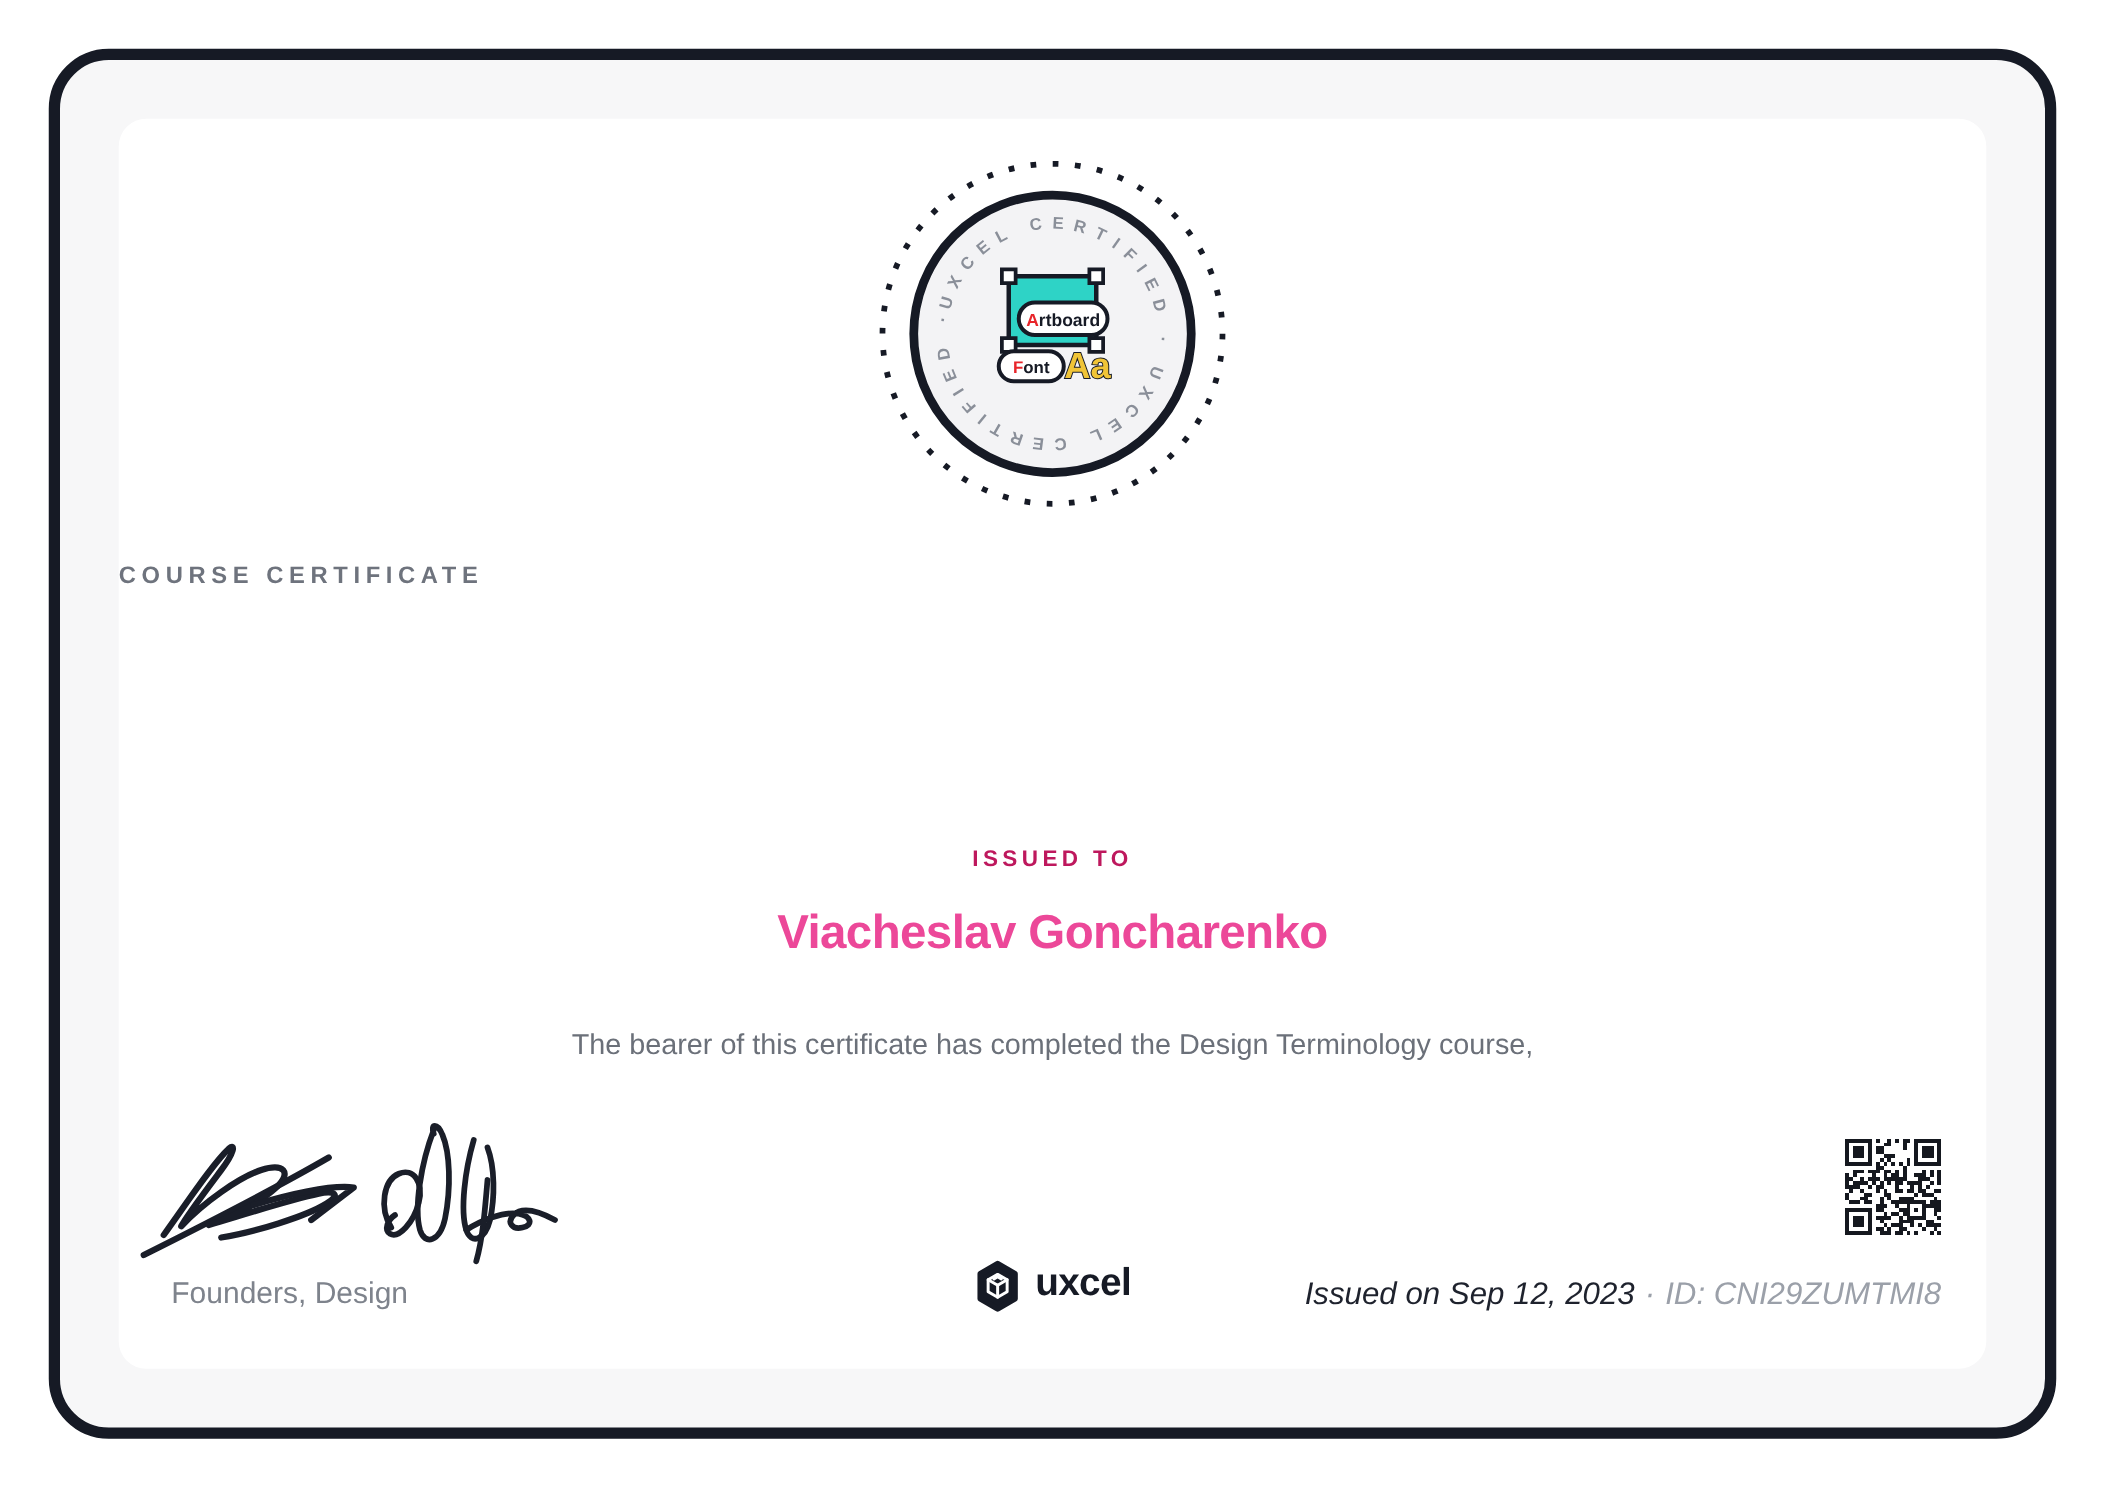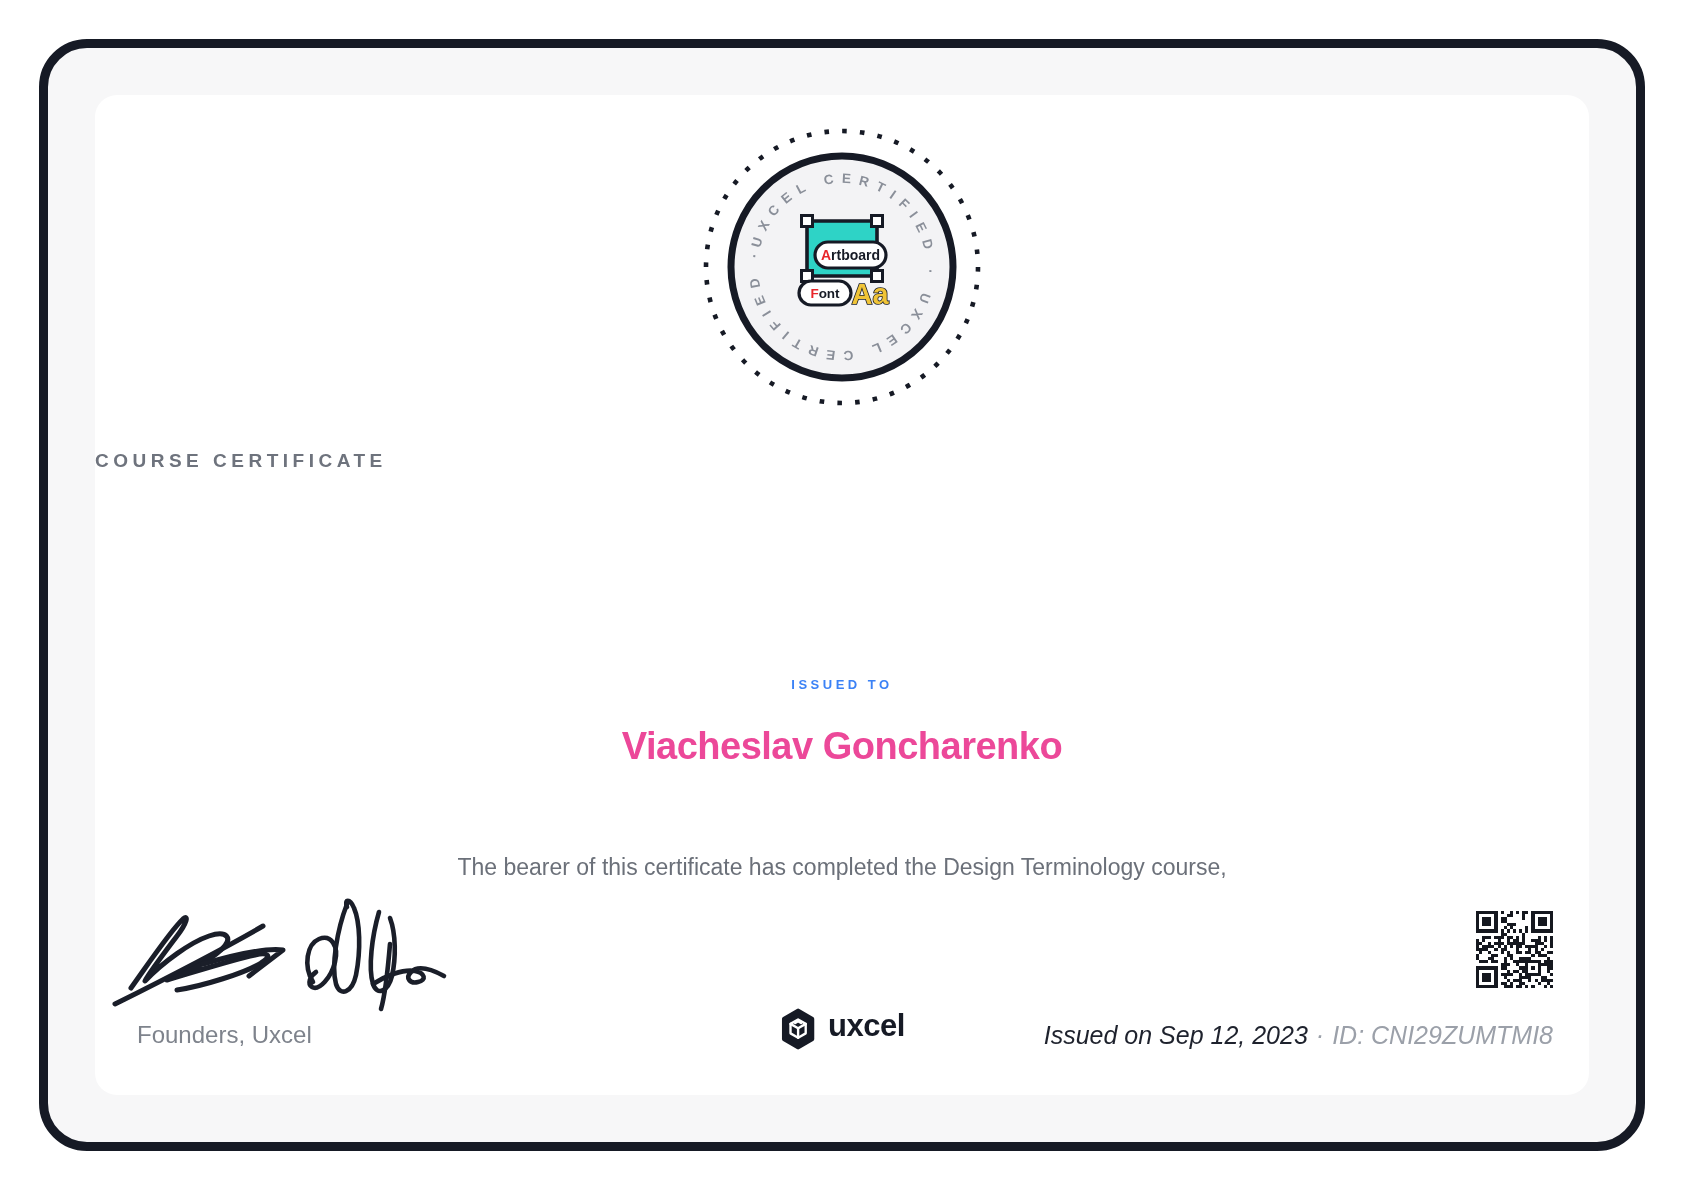--- a/index.html
+++ b/index.html
@@ -20,29 +20,29 @@
   .kicker {
     position:absolute; left:0; right:0; top:355px; text-align:left;
     font-size:19px; font-weight:700; letter-spacing:4.5px; color:#6E737D;
   }
   .title {
     position:absolute; left:0; right:0; top:418px; text-align:center;
     font-size:91px; line-height:96px; font-weight:700; letter-spacing:-2.5px; color:#14171F;
   }
   .issued-to {
     position:absolute; left:0; right:0; top:582px; text-align:center;
-    font-size:13px; font-weight:700; letter-spacing:3.5px; color:#3b82f6;
+    font-size:18px; font-weight:700; letter-spacing:3.5px; color:#be185d;
   }
   .name {
     position:absolute; left:0; right:0; top:630px; text-align:center;
     font-size:38px; line-height:42px; font-weight:700; letter-spacing:-0.5px; color:#ec4899;
   }
   .desc {
     position:absolute; left:0; right:0; top:722px; text-align:center;
-    font-size:23px; line-height:37px; color:#6B7079;margin-top:32px;
+    font-size:23px; line-height:37px; color:#6B7079;
   }
   .signatures { position:absolute; left:12px; top:793px; }
   .founders {
     position:absolute; left:42px; top:925px;
     font-size:24px; line-height:30px; color:#7E838C;
   }
   .brand {
     position:absolute; left:50%; top:913px; transform:translateX(-50%);
     display:flex; align-items:flex-start; gap:11px; height:44px;
   }
@@ -99,21 +99,21 @@
           <path d="M96,76 C130,66 160,60 176,62 L142,88"></path>
         </g>
         <g stroke-width="4.6">
           <path d="M206,94 C196,78 200,56 212,51 C224,46 232,58 228,74 C224,90 212,103 205,99 C200,96 203,88 209,84"></path>
           <path d="M240,16 C230,42 224,78 229,96 C233,109 245,105 249,87 C254,62 253,34 247,20 C243,10 237,11 240,19"></path>
           <path d="M272,24 C265,48 261,80 266,96 C270,108 281,104 285,88 C289,70 289,46 283,30"></path>
           <path d="M266,96 C278,88 296,81 308,83 C318,85 320,92 311,94 C303,96 298,90 304,84 C311,77 324,81 337,88"></path>
           <path d="M283,56 C281,80 279,104 274,121"></path>
         </g>
       </svg>
-      <div class="founders">Founders, Uxcel</div>
+      <div class="founders">Founders, Design</div>
 
       <div class="brand">
         <svg width="38" height="42" viewBox="-20 -22 40 44">
           <path d="M0,-19 L14.5,-10.5 L14.5,10.5 L0,19 L-14.5,10.5 L-14.5,-10.5 Z" fill="#161A25" stroke="#161A25" stroke-width="5" stroke-linejoin="round"></path>
           <g fill="none" stroke="#ffffff" stroke-width="2.5" stroke-linejoin="round" stroke-linecap="round">
             <path d="M0,-10 L8,-5.4 L0,-0.8 L-8,-5.4 Z"></path>
             <path d="M-8,-5.4 L-8,4.6 L0,9.2 L8,4.6 L8,-5.4"></path>
             <path d="M0,-0.8 L0,9.2"></path>
             <path d="M-3.1,-6.2 L0,-8.1 L3.1,-6.2"></path>
           </g>

